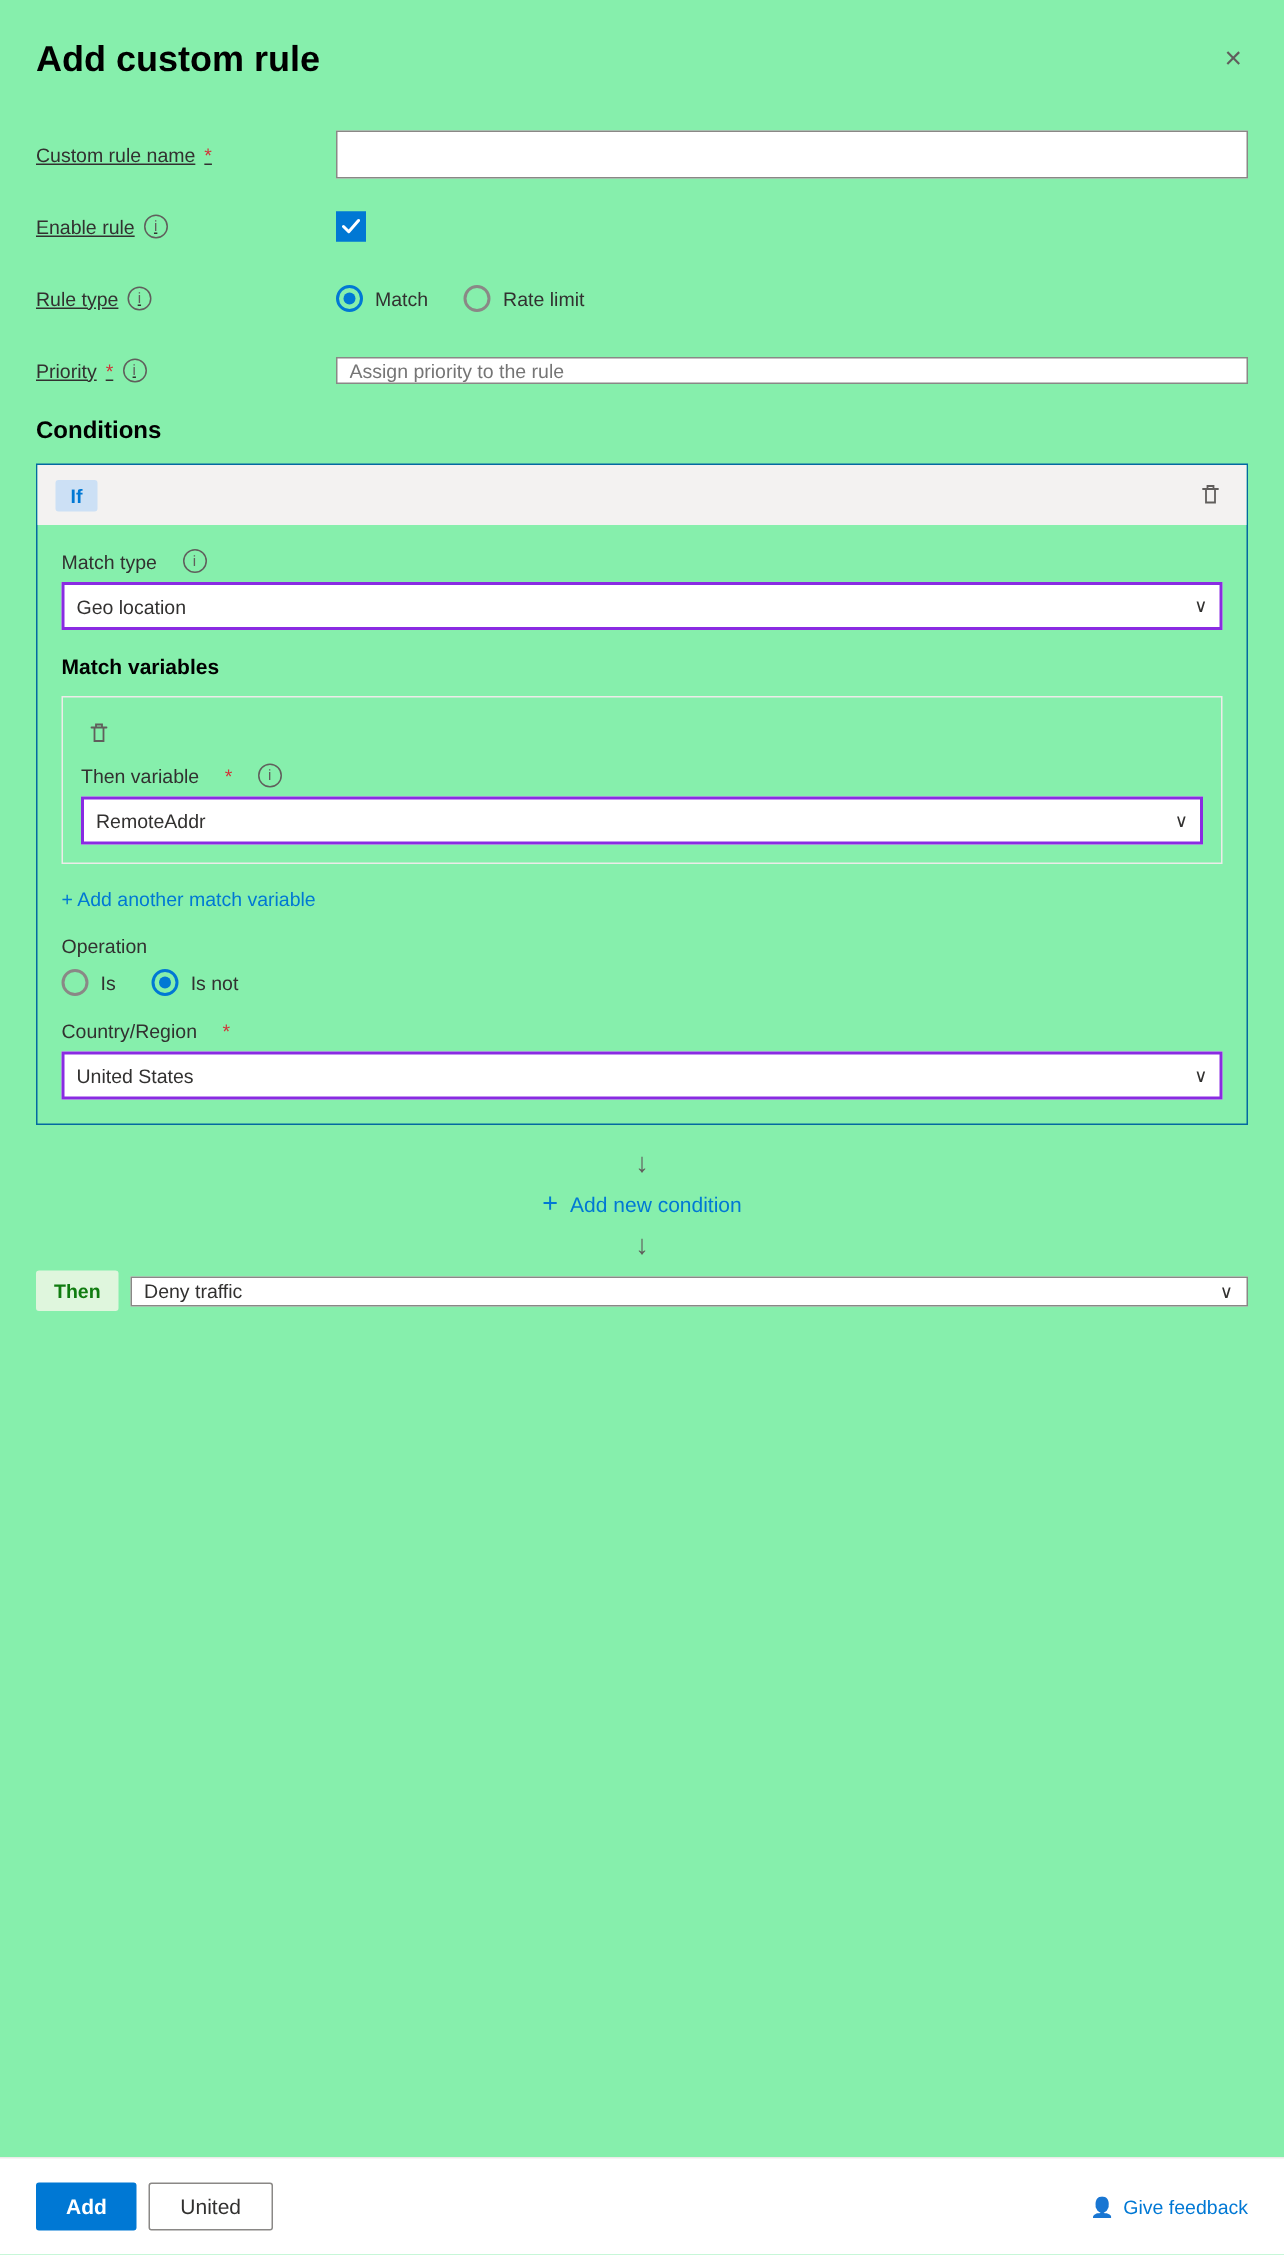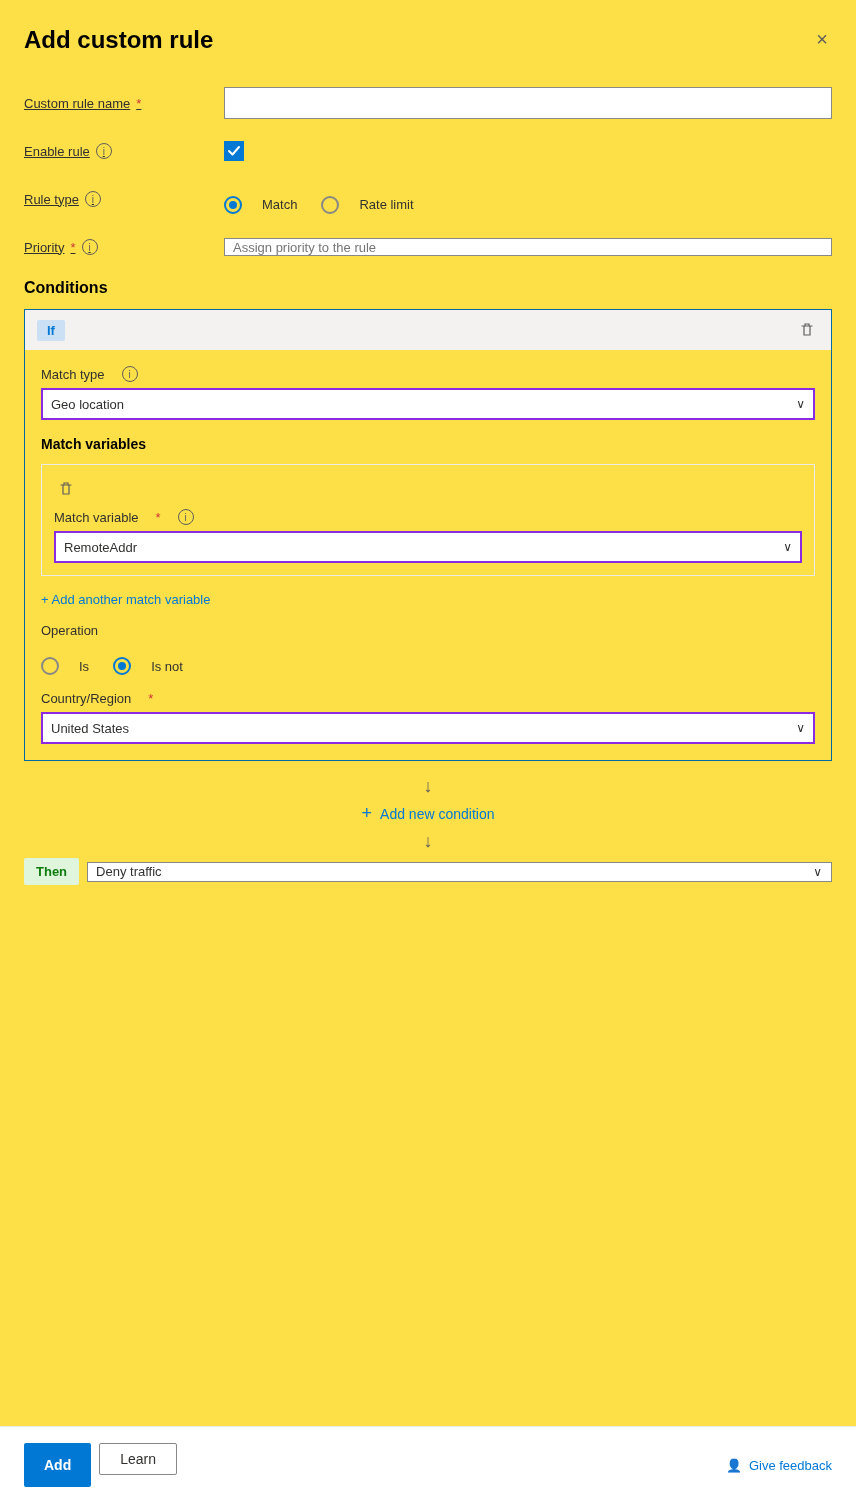--- a/index.html
+++ b/index.html
@@ -7,21 +7,21 @@
       font-family: 'Segoe UI', -apple-system, BlinkMacSystemFont, sans-serif;
       font-size: 14px;
       color: #323130;
       background: #fff;
       width: 856px;
       min-height: 1503px;
     }
     .panel {
       width: 856px;
       min-height: 1503px;
-      background: #fde047;
+      background: #86efac;
       display: flex;
       flex-direction: column;
       position: relative;
     }
     .panel-header {
       display: flex;
       justify-content: space-between;
       align-items: center;
       padding: 24px 24px 16px 24px;
       border-bottom: none;
@@ -120,23 +120,22 @@
       height: 12px;
     }
     .radio-group {
       display: flex;
       align-items: center;
       gap: 24px;
     }
     .radio-option {
       display: flex;
       align-items: center;
-      gap: 20px;
-      cursor: pointer;
-      margin-top: 11px;
+      gap: 8px;
+      cursor: pointer;
     }
     .radio-outer {
       width: 18px;
       height: 18px;
       border-radius: 50%;
       border: 2px solid #8a8886;
       display: flex;
       align-items: center;
       justify-content: center;
       cursor: pointer;
@@ -334,21 +333,21 @@
     }
     .footer-left {
       display: flex;
       gap: 8px;
     }
     .btn-primary {
       background: #0078d4;
       color: #fff;
       border: none;
       padding: 0 20px;
-      height: 44px;
+      height: 32px;
       font-size: 14px;
       font-weight: 600;
       cursor: pointer;
       border-radius: 2px;
     }
     .btn-secondary {
       background: #fff;
       color: #323130;
       border: 1px solid #8a8886;
       padding: 0 20px;
@@ -483,21 +482,21 @@
 
           <div class="match-variable-card">
             <div class="match-var-delete">
               <button class="delete-icon-btn">
                 <svg width="16" height="16" viewBox="0 0 16 16" fill="none">
                   <path d="M3 4h10M6 4V2h4v2M5 4v9h6V4H5z" stroke="#605e5c" stroke-width="1.2" stroke-linecap="round"></path>
                 </svg>
               </button>
             </div>
             <div class="field-label">
-              <span>Match variable</span>
+              <span>Then variable</span>
               <span class="required-star">*</span>
               <span class="info-icon">i</span>
             </div>
             <div class="select-wrapper">
               <select class="select-input">
                 <option value="remoteaddr" selected="">RemoteAddr</option>
                 <option value="requestheader">RequestHeader</option>
                 <option value="querystring">QueryString</option>
               </select>
               <span class="select-arrow">∨</span>
@@ -562,21 +561,21 @@
         </select>
         <span class="select-arrow">∨</span>
       </div>
     </div>
 
   </div>
 
   <div class="panel-footer">
     <div class="footer-left">
       <button class="btn-primary">Add</button>
-      <button class="btn-secondary">Learn</button>
+      <button class="btn-secondary">United</button>
     </div>
     <a class="feedback-link" href="#">
       <span>👤</span>
       <span>Give feedback</span>
     </a>
   </div>
 
 </div>
 
 </body></html>

